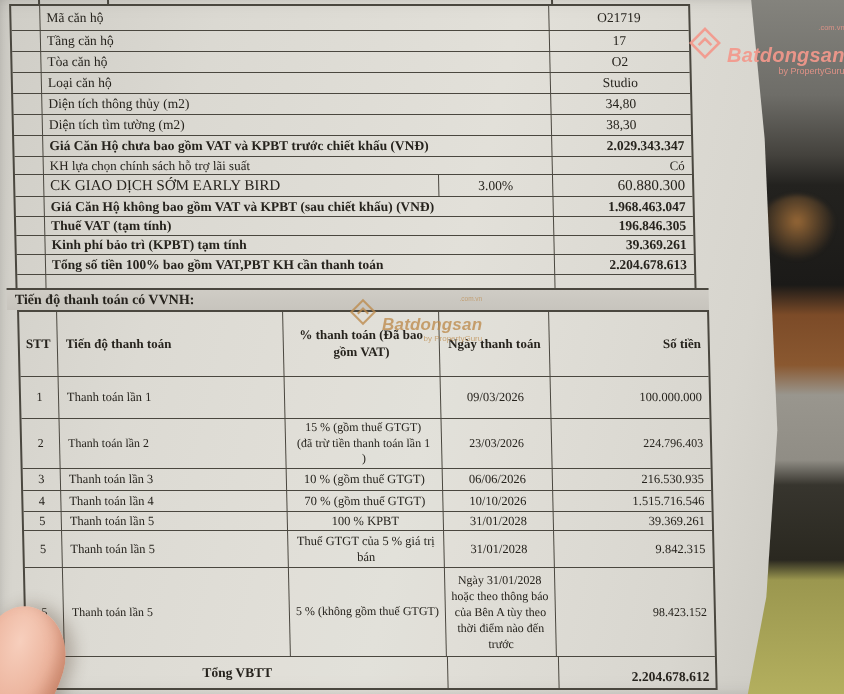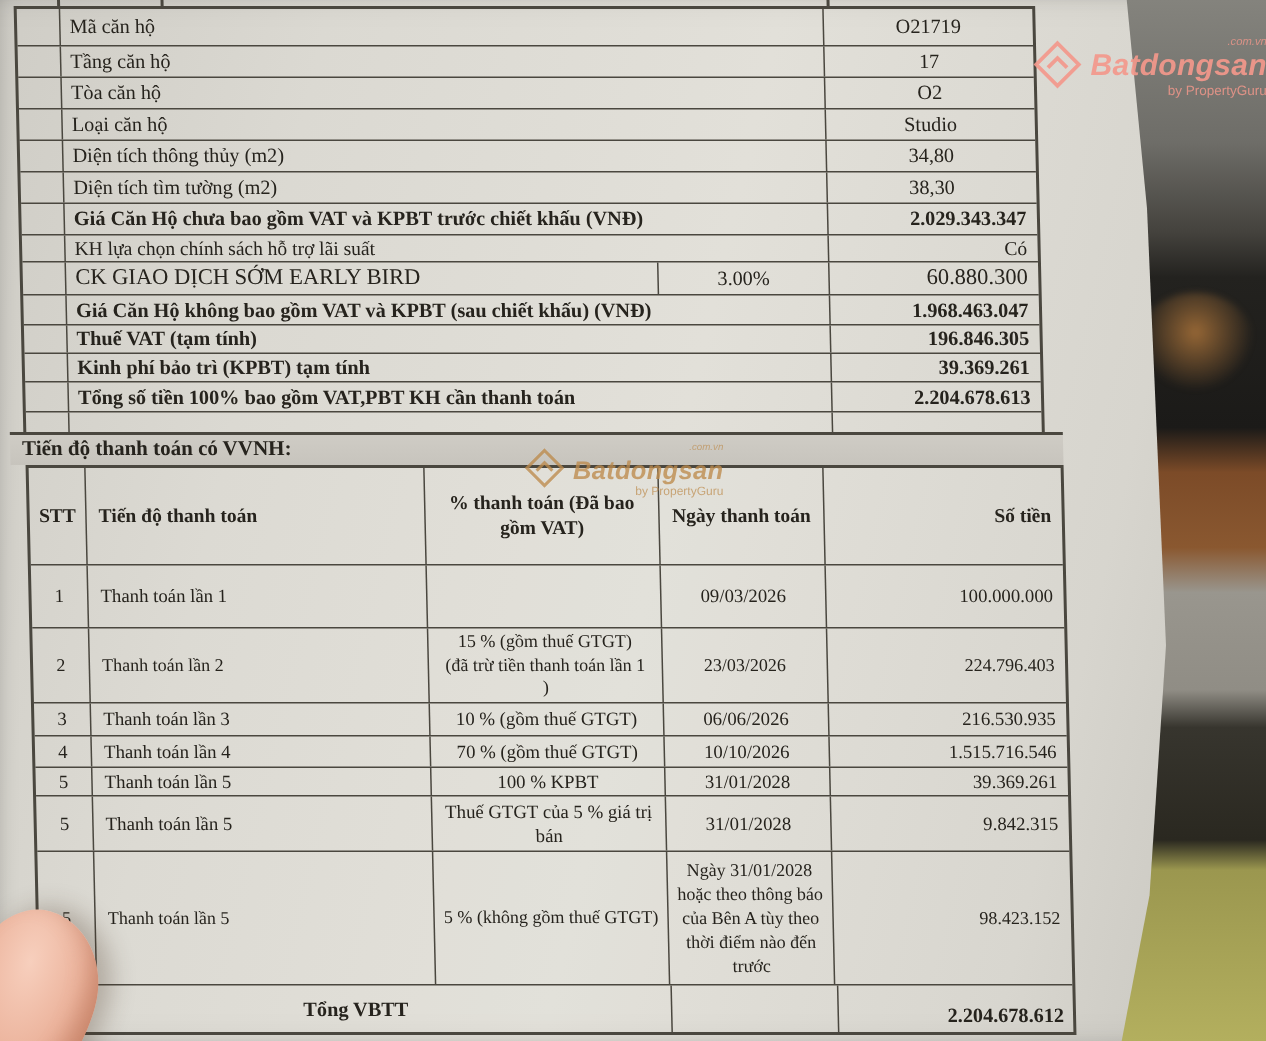--- a/index.html
+++ b/index.html
@@ -96,21 +96,21 @@
   .srow.r5{height:37px;}
   .srow.r6{height:89px;border-bottom:1.8px solid var(--bd);font-size:12px;}
   .sfoot{display:flex;height:31px;box-sizing:border-box;font-weight:bold;font-size:13.5px;}
   .f-label{width:420px;flex:none;border-right:1.4px solid var(--bd);display:flex;align-items:center;justify-content:center;}
   .f-gap{width:110px;flex:none;border-right:1.4px solid var(--bd);}
   .f-amount{flex:1;display:flex;align-items:flex-end;justify-content:flex-end;padding:0 6px 3px 0;}
   
   .wm{position:absolute;display:flex;gap:5px;pointer-events:none;
     font-family:"Liberation Sans", sans-serif;line-height:1;align-items:flex-start;}
   .wm .stack{display:flex;flex-direction:column;}
-  .wm .domain{font-size:7.5px;align-self:flex-end;margin-bottom:2px;opacity:.85;font-style:italic;}
+  .wm .domain{font-size:7.5px;align-self:flex-end;margin-bottom:13px;opacity:.85;}
   .wm .brand{font-weight:bold;letter-spacing:.2px;font-style:italic;}
   .wm .byline{font-size:9px;align-self:flex-end;margin-top:2px;opacity:.9;text-align:center;}
   .wm-top{left:688px;top:24px;color:rgba(243,152,139,.92);}
   .wm-top .brand{font-size:20px;}
   .wm-top svg{width:34px;height:34px;margin-top:2px;}
   .wm-center{left:349px;top:296px;color:rgba(188,138,76,.78);}
   .wm-center .brand{font-size:17px;}
   .wm-center .domain{font-size:6.5px;}
   .wm-center .byline{font-size:8px;}
   .wm-center svg{width:28px;height:28px;margin-top:2px;}

